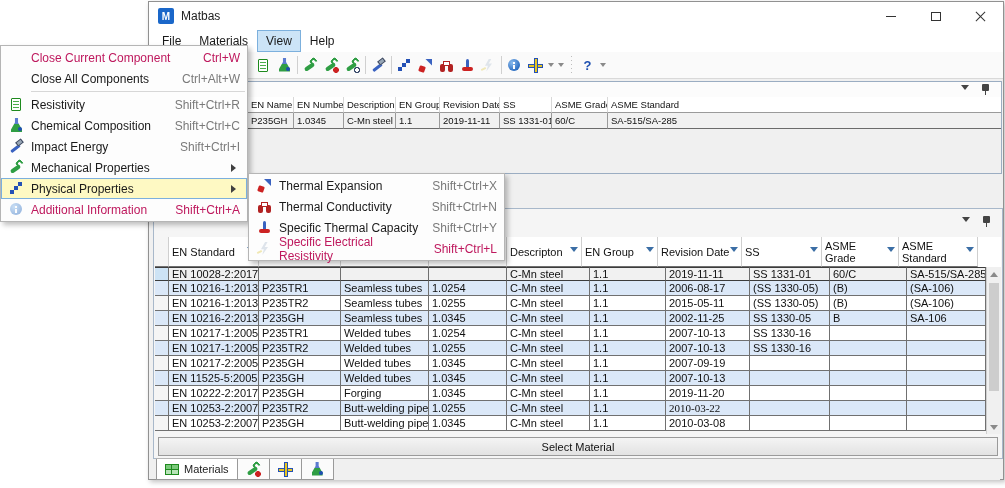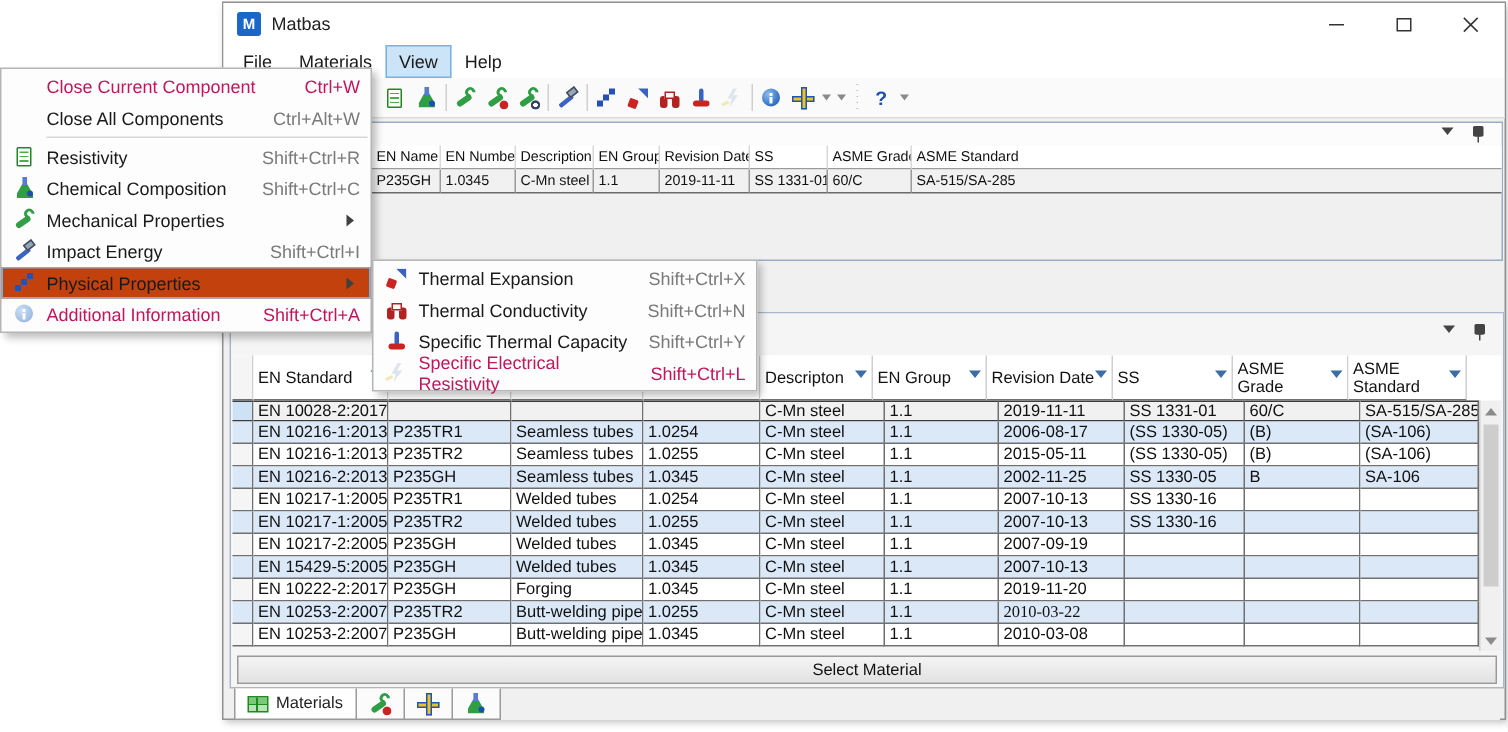--- a/index.html
+++ b/index.html
@@ -104,21 +104,21 @@
   .tab{display:flex;align-items:center;gap:4px;padding:0 8px;border:1px solid #9a9a9a;border-top:none;background:#fbfbfb;font-size:11px;color:#222;box-sizing:border-box;}
   .tab.active{background:#ffffff;}
   .tab+.tab{border-left:none;}
   
   .menu{position:absolute;background:#fdfdfd;border:1px solid #b5b5b5;box-shadow:3px 3px 5px rgba(0,0,0,.25);box-sizing:border-box;padding:1px 0;}
   #view-menu{left:0;top:45px;width:248px;z-index:50;}
   #phys-menu{left:248px;top:173px;width:257px;z-index:60;}
   .mi{height:21px;display:flex;align-items:center;font-size:12px;color:#1a1a1a;border:1px solid transparent;box-sizing:border-box;padding-right:6px;}
   .mi .gut{width:29px;display:flex;align-items:center;justify-content:center;flex:none;}
   .mi .sc{margin-left:auto;color:#7a7a7a;padding-left:14px;}
-  .mi.hl{background:#c2410c;border-color:#7cb0dd;}
+  .mi.hl{background:#fef9c3;border-color:#7cb0dd;}
   .mi.dis,.mi.dis .sc{color:#be185d;}
   .mi.dis .ic{opacity:.45;}
   .msep{height:1px;background:#d7d7d7;margin:2px 2px 2px 30px;}
 </style>
 </head>
 <body>
 
 <div id="window" class="abs">
   <div id="titlebar" class="abs">
     <span class="mlogo">M</span>
@@ -352,21 +352,21 @@
           <div class="gcell" style="width: 78px;">1.0345</div>
           <div class="gcell" style="width: 83px;">C-Mn steel</div>
           <div class="gcell" style="width: 76px;">1.1</div>
           <div class="gcell" style="width: 84px;">2007-09-19</div>
           <div class="gcell" style="width: 80px;"></div>
           <div class="gcell" style="width: 77px;"></div>
           <div class="gcell" style="width: 79px;"></div>
         </div>
         <div class="grow gr alt">
           <div class="gcell ind" style="width: 14px;"></div>
-          <div class="gcell" style="width: 90px;">EN 15429-5:2005</div>
+          <div class="gcell" style="width: 90px;">EN 11525-5:2005</div>
           <div class="gcell" style="width: 82px;">P235GH</div>
           <div class="gcell" style="width: 88px;">Welded tubes</div>
           <div class="gcell" style="width: 78px;">1.0345</div>
           <div class="gcell" style="width: 83px;">C-Mn steel</div>
           <div class="gcell" style="width: 76px;">1.1</div>
           <div class="gcell" style="width: 84px;">2007-10-13</div>
           <div class="gcell" style="width: 80px;"></div>
           <div class="gcell" style="width: 77px;"></div>
           <div class="gcell" style="width: 79px;"></div>
         </div>
@@ -456,31 +456,31 @@
     </div>
     <div class="mi">
       <span class="gut">
         <span class="ic ic-flask"></span>
       </span>
       <span>Chemical Composition</span>
       <span class="sc">Shift+Ctrl+C</span>
     </div>
     <div class="mi">
       <span class="gut">
+        <span class="ic ic-hammer"></span>
+      </span>
+      <span>Impact Energy</span>
+      <span class="sc">Shift+Ctrl+I</span>
+    </div>
+    <div class="mi">
+      <span class="gut">
         <span class="ic ic-wrench"></span>
       </span>
       <span>Mechanical Properties</span>
       <span class="sc"><span class="tri-right"></span></span>
-    </div>
-    <div class="mi">
-      <span class="gut">
-        <span class="ic ic-hammer"></span>
-      </span>
-      <span>Impact Energy</span>
-      <span class="sc">Shift+Ctrl+I</span>
     </div>
     <div class="mi hl">
       <span class="gut">
         <span class="ic ic-stairs"></span>
       </span>
       <span>Physical Properties</span>
       <span class="sc"><span class="tri-right"></span></span>
     </div>
     <div class="mi dis">
       <span class="gut">

